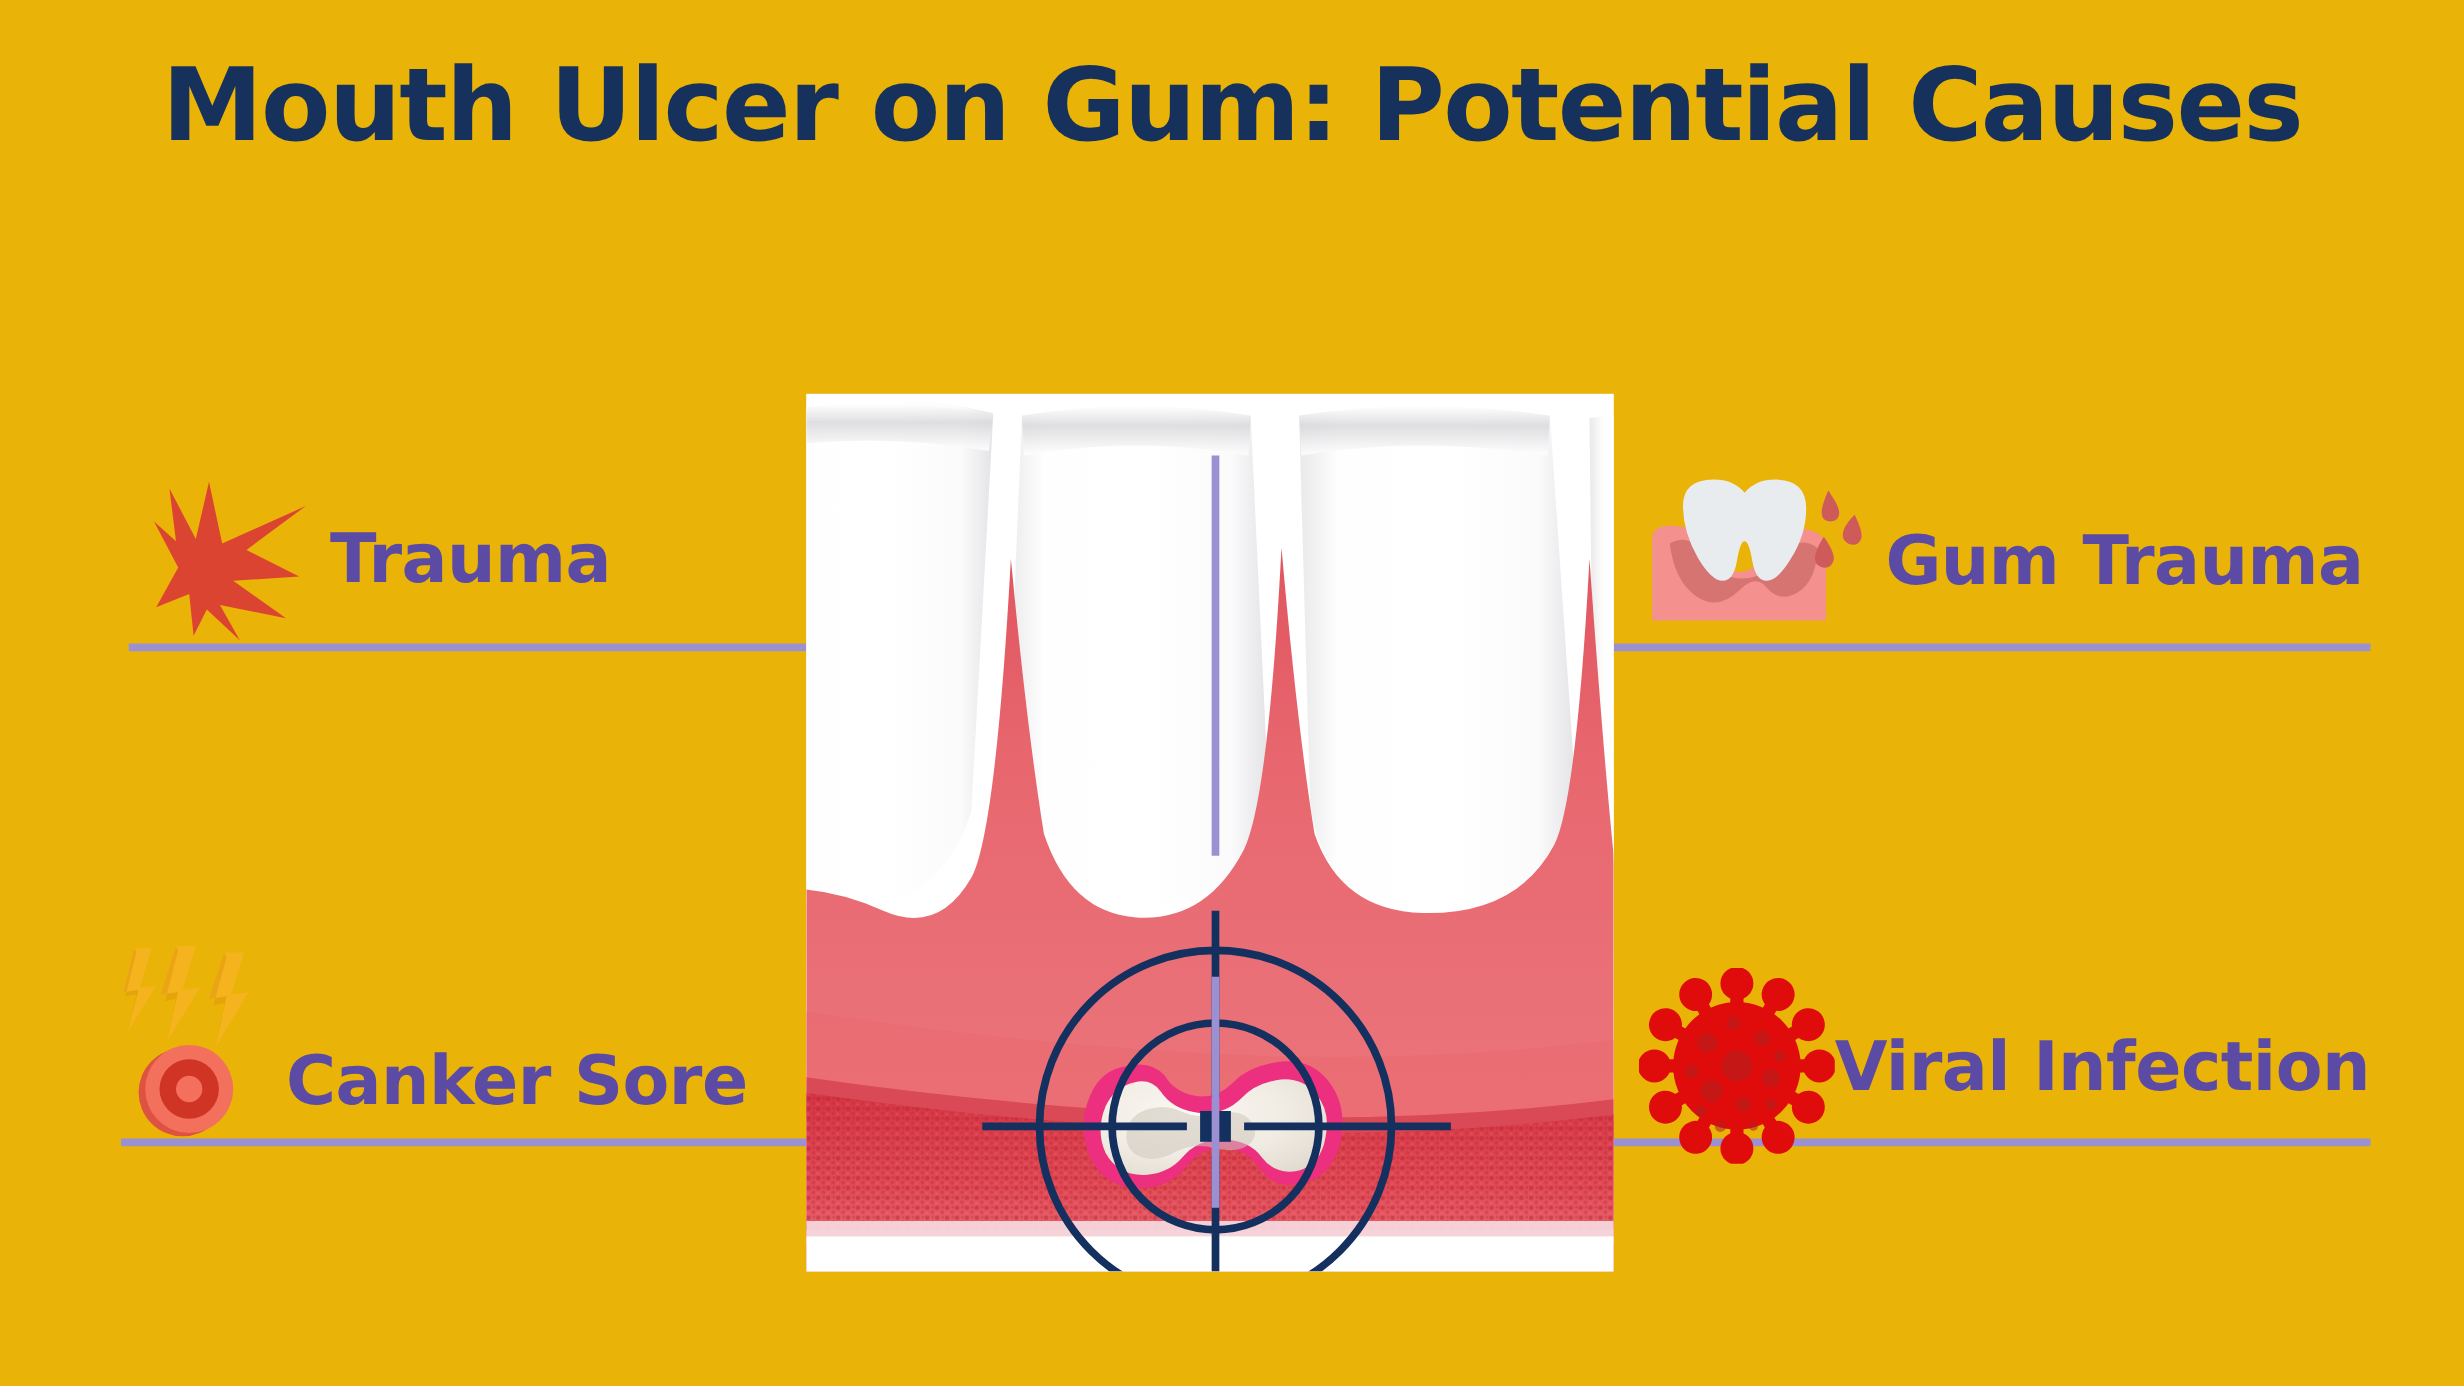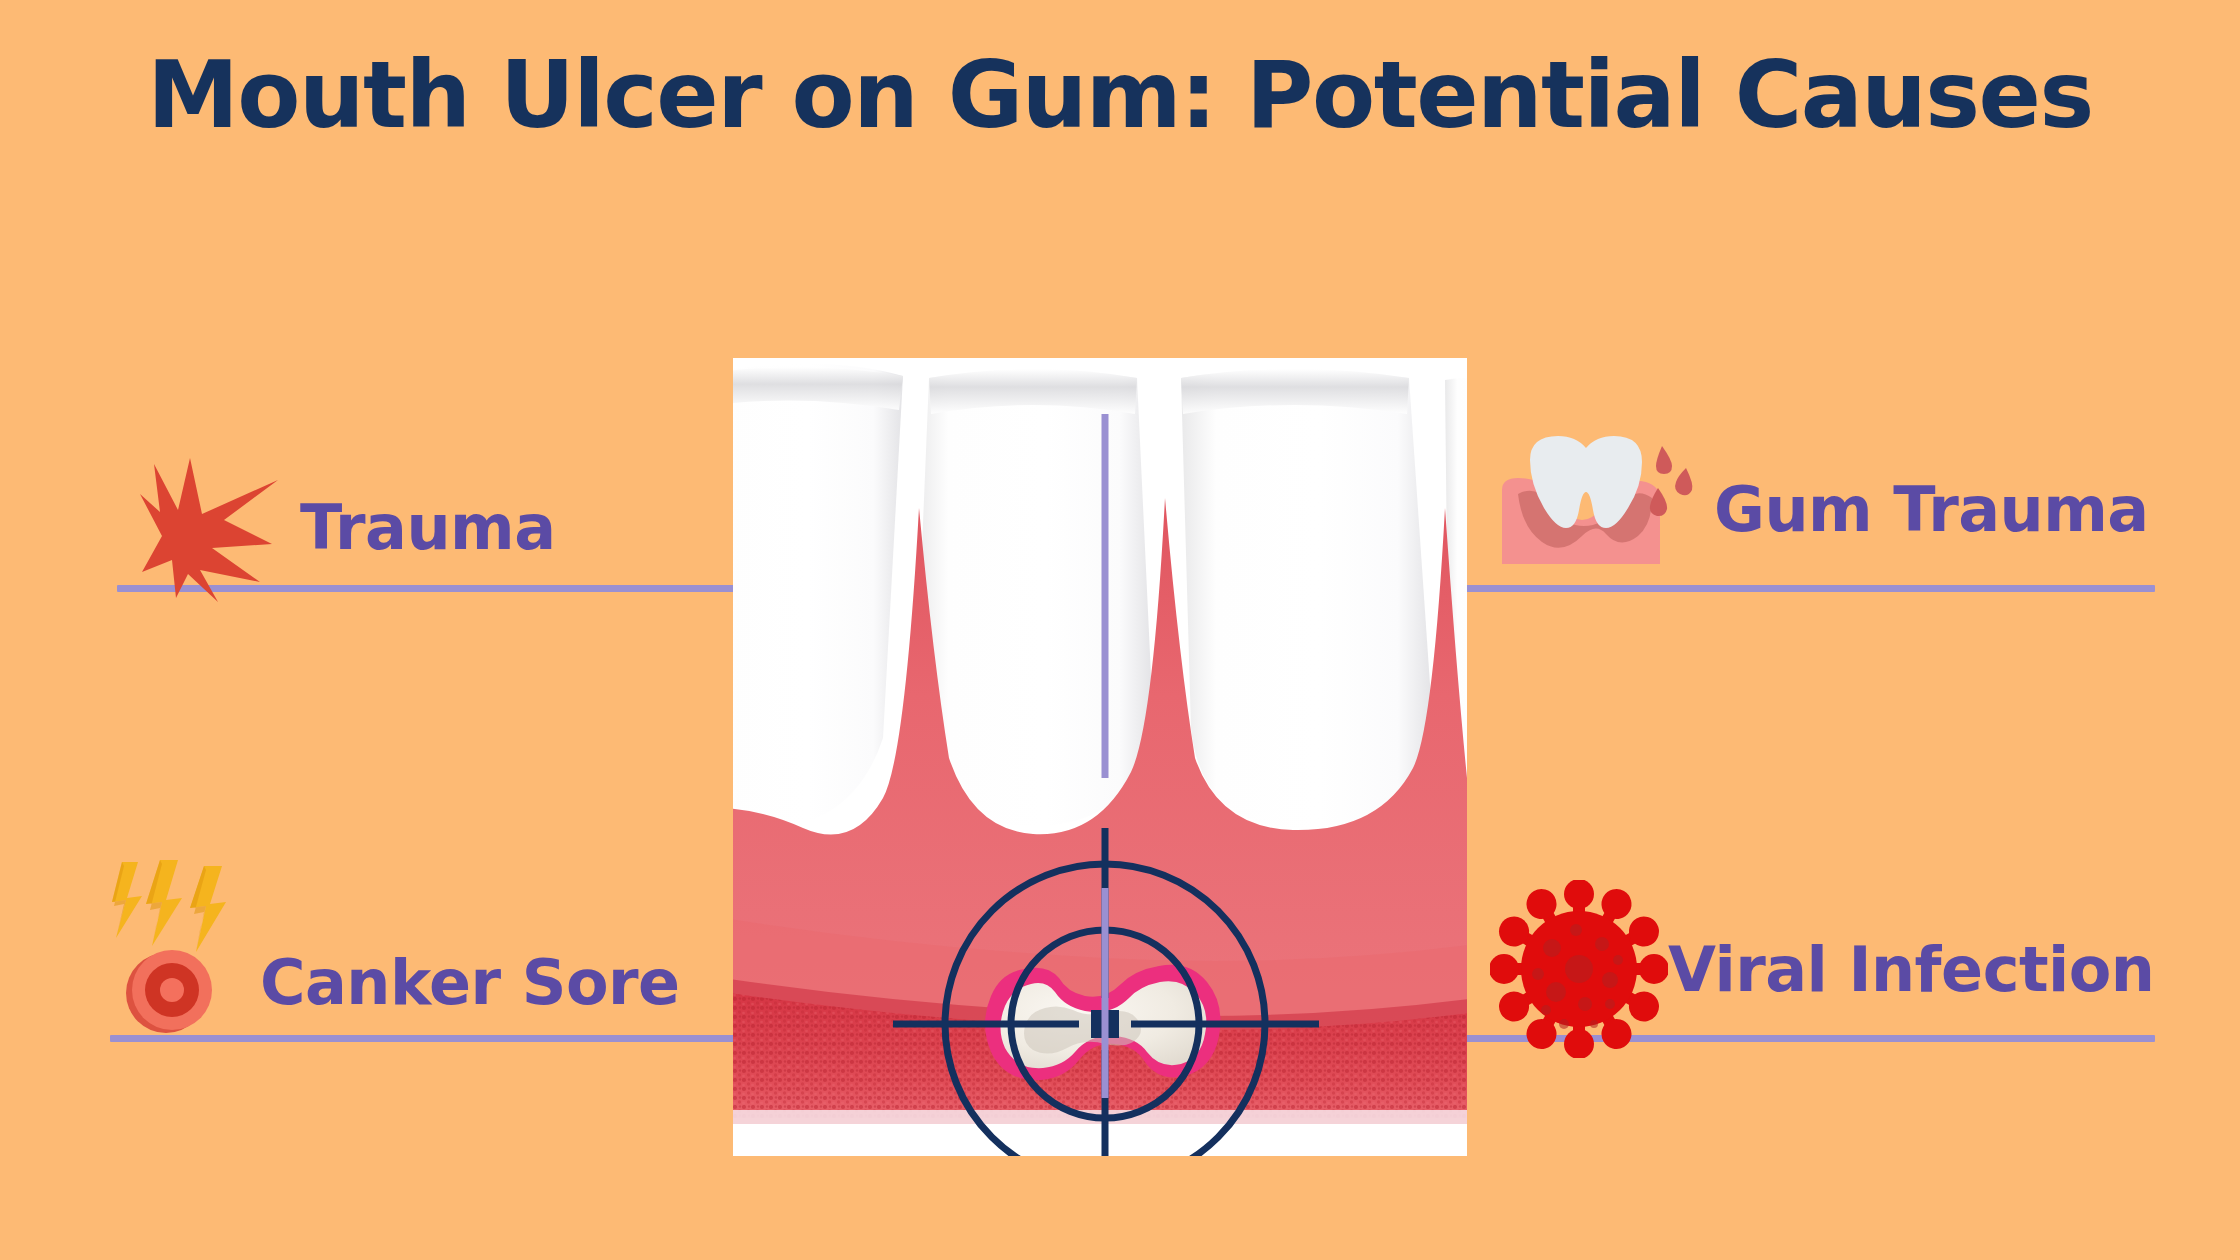--- a/index.html
+++ b/index.html
@@ -82,38 +82,38 @@
     font-weight: bold;
     font-size: 62px;
     color: #5b4ba5;
     letter-spacing: -0.5px;
   }
   .icon-box {
     position: relative;
     flex: 0 0 auto;
   }
 
-  .label-trauma       { left: 132px;  top: 452px; }
+  .label-trauma       { left: 132px;  top: 432px; }
   .label-canker       { left: 108px;  top: 860px; }
   .label-gumdisease   { left: 1496px; top: 432px; }
   .label-viral        { left: 1490px; top: 880px; }
 
   .label-trauma .icon-box     { width: 150px; height: 150px; }
   .label-canker .icon-box     { width: 140px; height: 175px; }
   .label-gumdisease .icon-box { width: 200px; height: 155px; }
   .label-viral .icon-box      { width: 178px; height: 178px; }
 
   .label-canker  { align-items: flex-end; gap: 12px; }
   .label-canker .text { position: relative; top: -16px; }
   .label-viral   { gap: 0; }
 </style>
 </head>
 <body style="background: rgb(253, 242, 218);">
 
-<div id="canvas" style="background: #fdba74; text-decoration: underline;">
+<div id="canvas" style="background: #eab308; text-decoration: underline;">
 
   <div class="title" style="color: rgb(22, 50, 92);">Mouth Ulcer on Gum: Potential Causes</div>
 
   <div class="rule rule-top-left" style="background: rgb(154, 144, 210);"></div>
   <div class="rule rule-top-right" style="background: rgb(154, 144, 210);"></div>
   <div class="rule rule-bot-left" style="background: rgb(154, 144, 210);"></div>
   <div class="rule rule-bot-right" style="background: rgb(154, 144, 210);"></div>
 
   <div class="illus">
     <div class="illus-clip">

